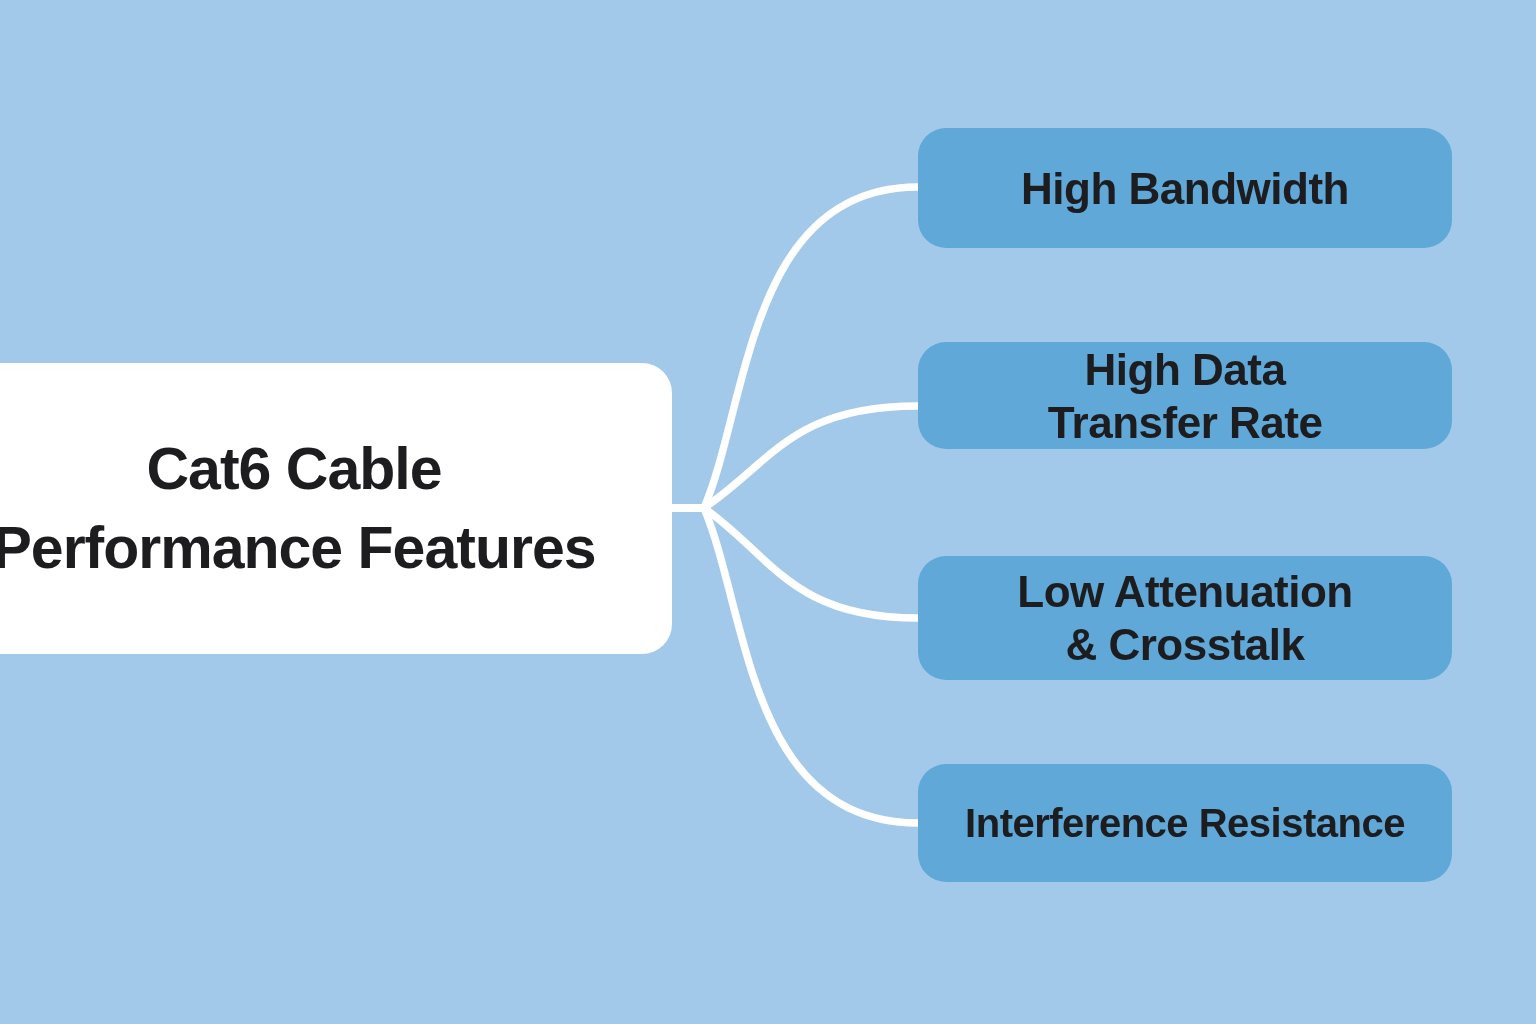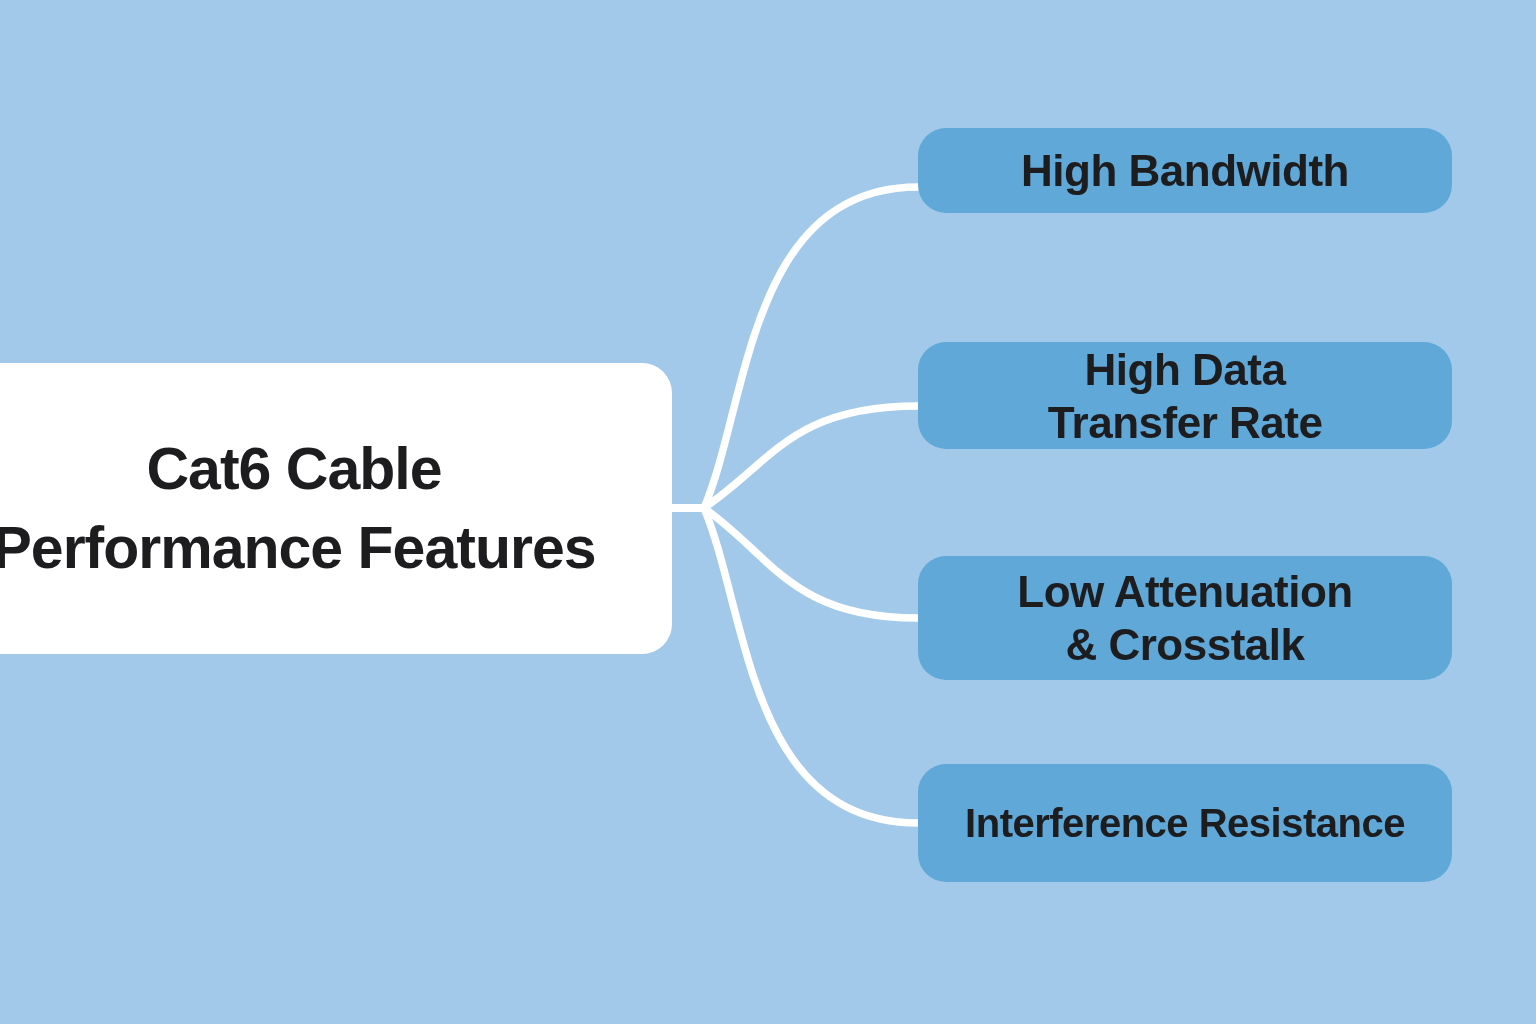--- a/index.html
+++ b/index.html
@@ -54,21 +54,21 @@
     letter-spacing: -1px;
   }
   .node-child {
     left: 918px;
     width: 534px;
     border-radius: 28px;
     background: var(--childfill, #5fa8d8);
     font-size: 44px;
     line-height: 53px;
   }
-  .node-child-1 { top: 128px; height: 85px; }
+  .node-child-1 { top: 128px; height: 120px; }
   .node-child-2 { top: 342px; height: 107px; }
   .node-child-3 { top: 556px; height: 124px; }
   .node-child-4 { top: 764px; height: 118px; font-size: 40px; }
 </style>
 </head>
 <body>
 
 <div class="stage" style="--bg: #a2c9e9; --connector: #ffffff; --text: #1d1d1f; --rootfill: #ffffff; --childfill: #5fa8d8;">
 
   <svg class="connectors" viewBox="0 0 1536 1024" xmlns="http://www.w3.org/2000/svg">

